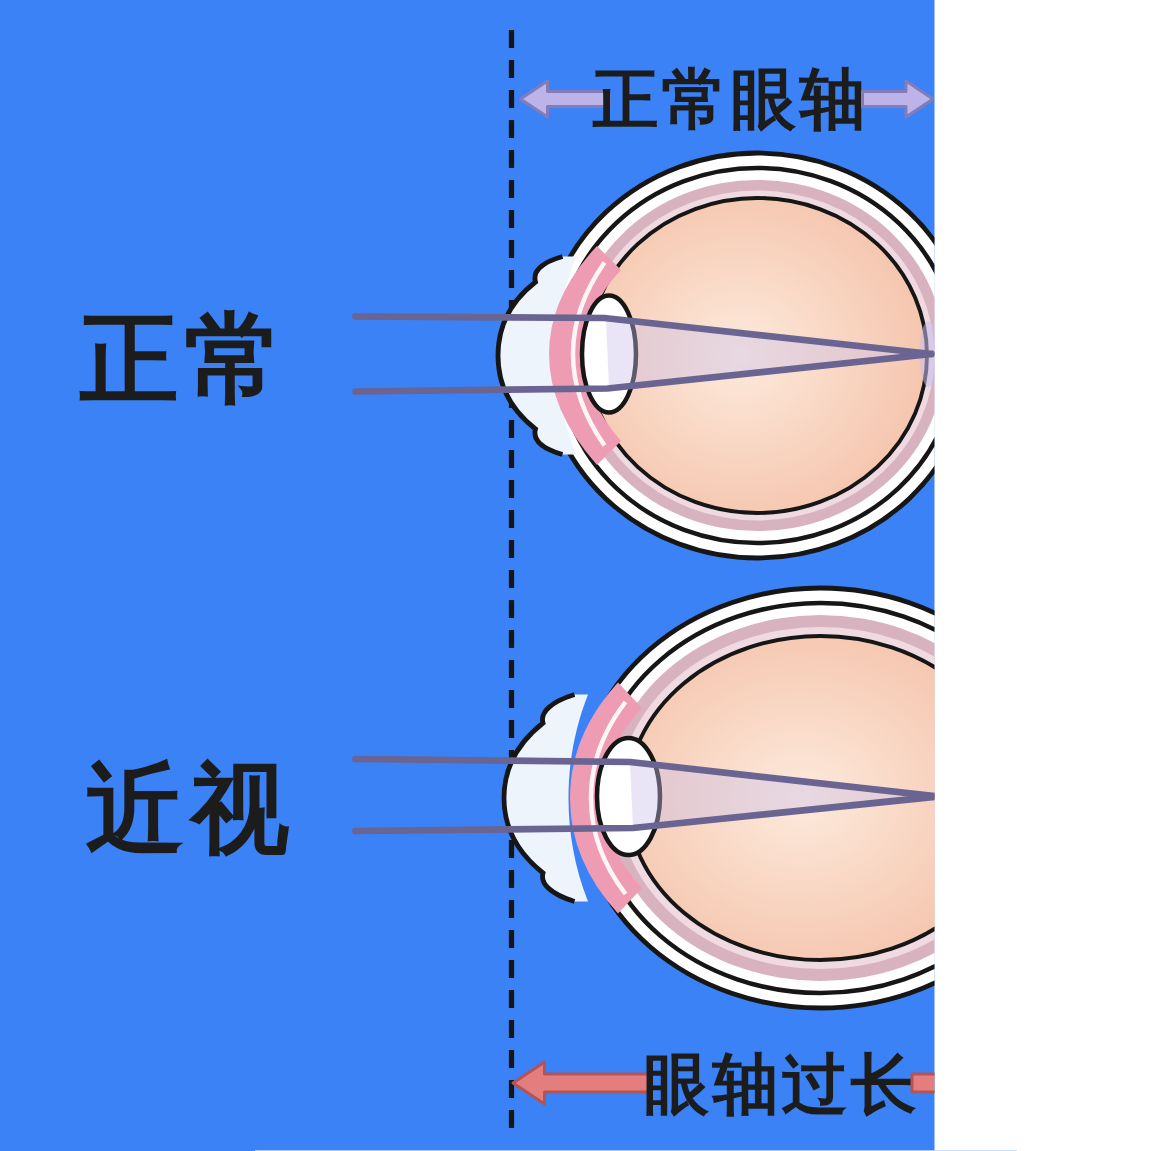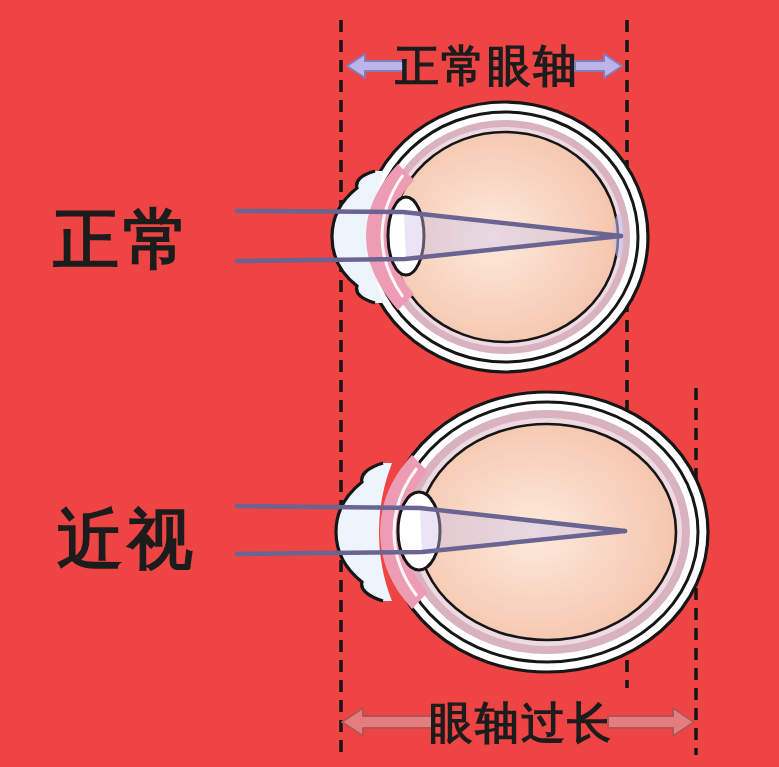--- a/index.html
+++ b/index.html
@@ -1,17 +1,17 @@
 <!DOCTYPE html>
 <html><head>
 <meta charset="utf-8">
 <style>
   html,body{margin:0;padding:0;background:#ffffff;}
   body{font-family:"Liberation Sans","DejaVu Sans",sans-serif;}
-  .stage{position:relative;width:779px;height:767px;background:#ef4444;overflow:hidden;}
+  .stage{position:relative;width:623px;height:767px;background:#3b82f6;overflow:hidden;}
   svg{display:block;}
   text{font-family:"Liberation Sans","DejaVu Sans",sans-serif;font-weight:bold;}
   .axis-label{font-size:44px;letter-spacing:2px;}
   .side-label{font-size:66px;letter-spacing:4px;}
 </style>
 </head>
 <body>
 
 <div class="stage">
 <svg width="779" height="767" viewBox="0 0 779 767">

